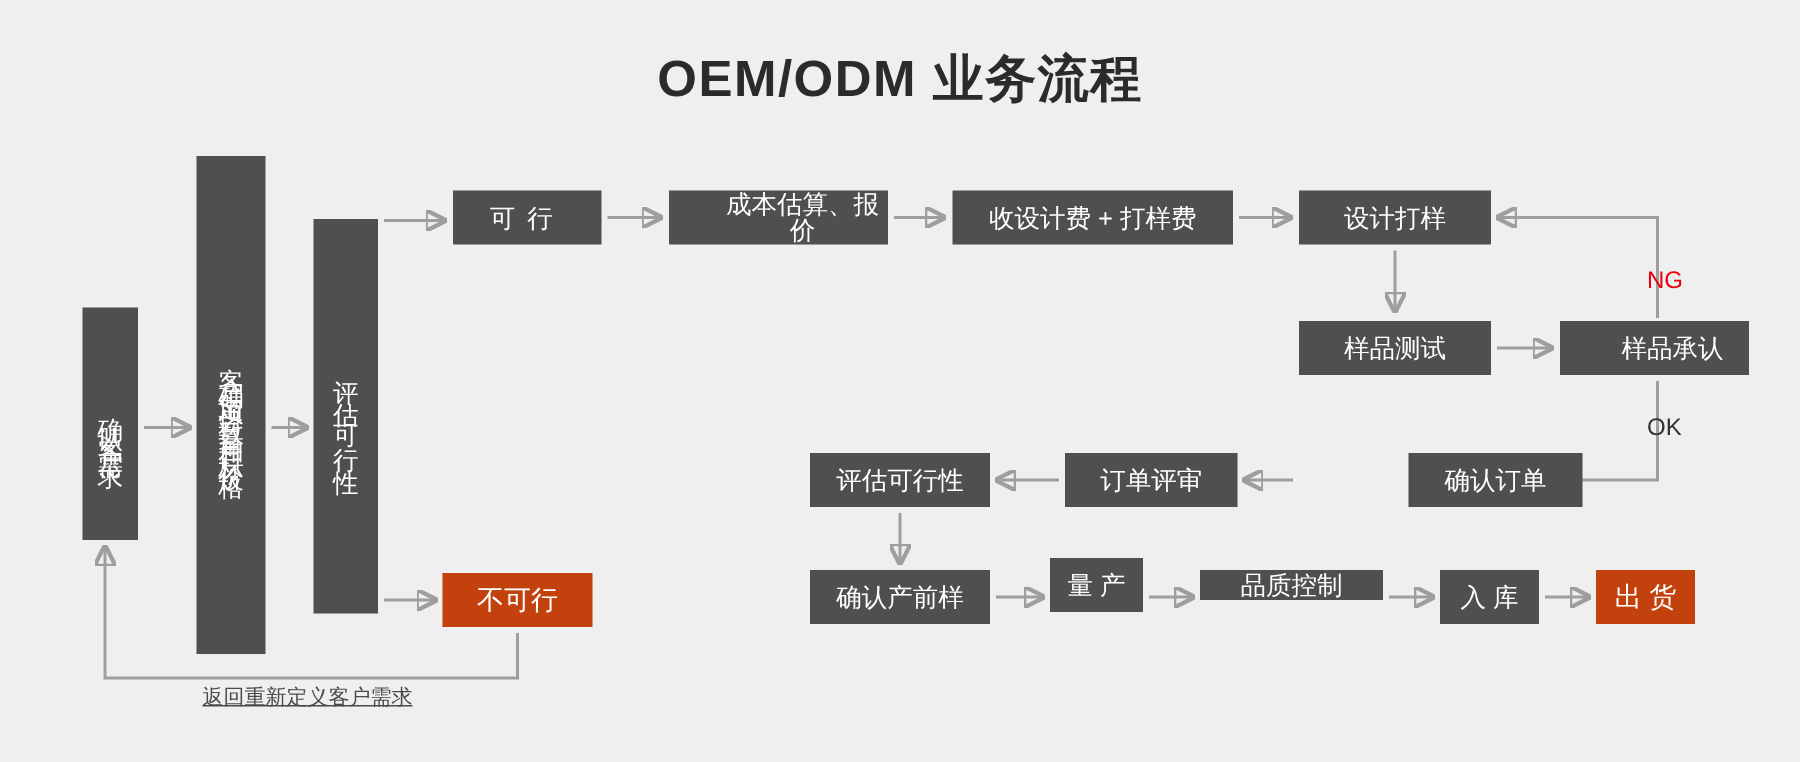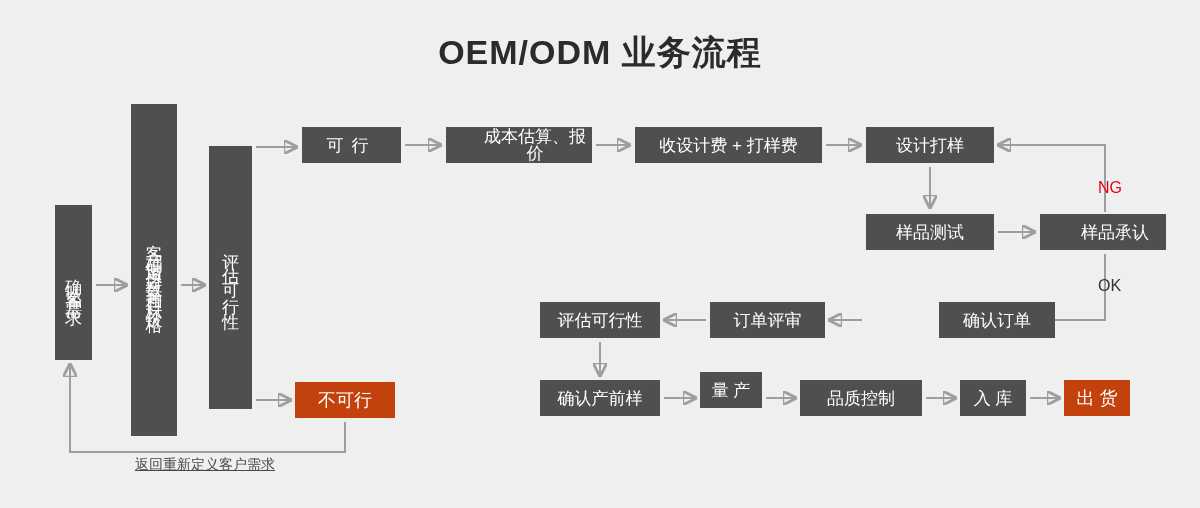--- a/index.html
+++ b/index.html
@@ -88,21 +88,21 @@
   <div class="node" style="left:898px;top:302px;width:116px;height:36px;margin-left:41px;">确认订单</div>
 
   <div class="node" style="left:710px;top:302px;width:115px;height:36px;">订单评审</div>
 
   <div class="node" style="left:540px;top:302px;width:120px;height:36px;">评估可行性</div>
 
   <div class="node" style="left:540px;top:380px;width:120px;height:36px;">确认产前样</div>
 
   <div class="node" style="left:700px;top:372px;width:62px;height:36px;">量 产</div>
 
-  <div class="node" style="left:800px;top:380px;width:122px;height:36px;">品质控制</div>
+  <div class="node" style="left:800px;top:380px;width:122px;height:20px;">品质控制</div>
 
   <div class="node" style="left:960px;top:380px;width:66px;height:36px;">入 库</div>
 
   <div class="node purple" style="left:1064px;top:380px;width:66px;height:36px;">出 货</div>
 
   <div class="node purple" style="left:295px;top:382px;width:100px;height:36px;">不可行</div>
 
   <div class="float-label ng" style="left:1070px;top:179px;">NG</div>
 
   <div class="float-label" style="left:1070px;top:277px;">OK</div>

